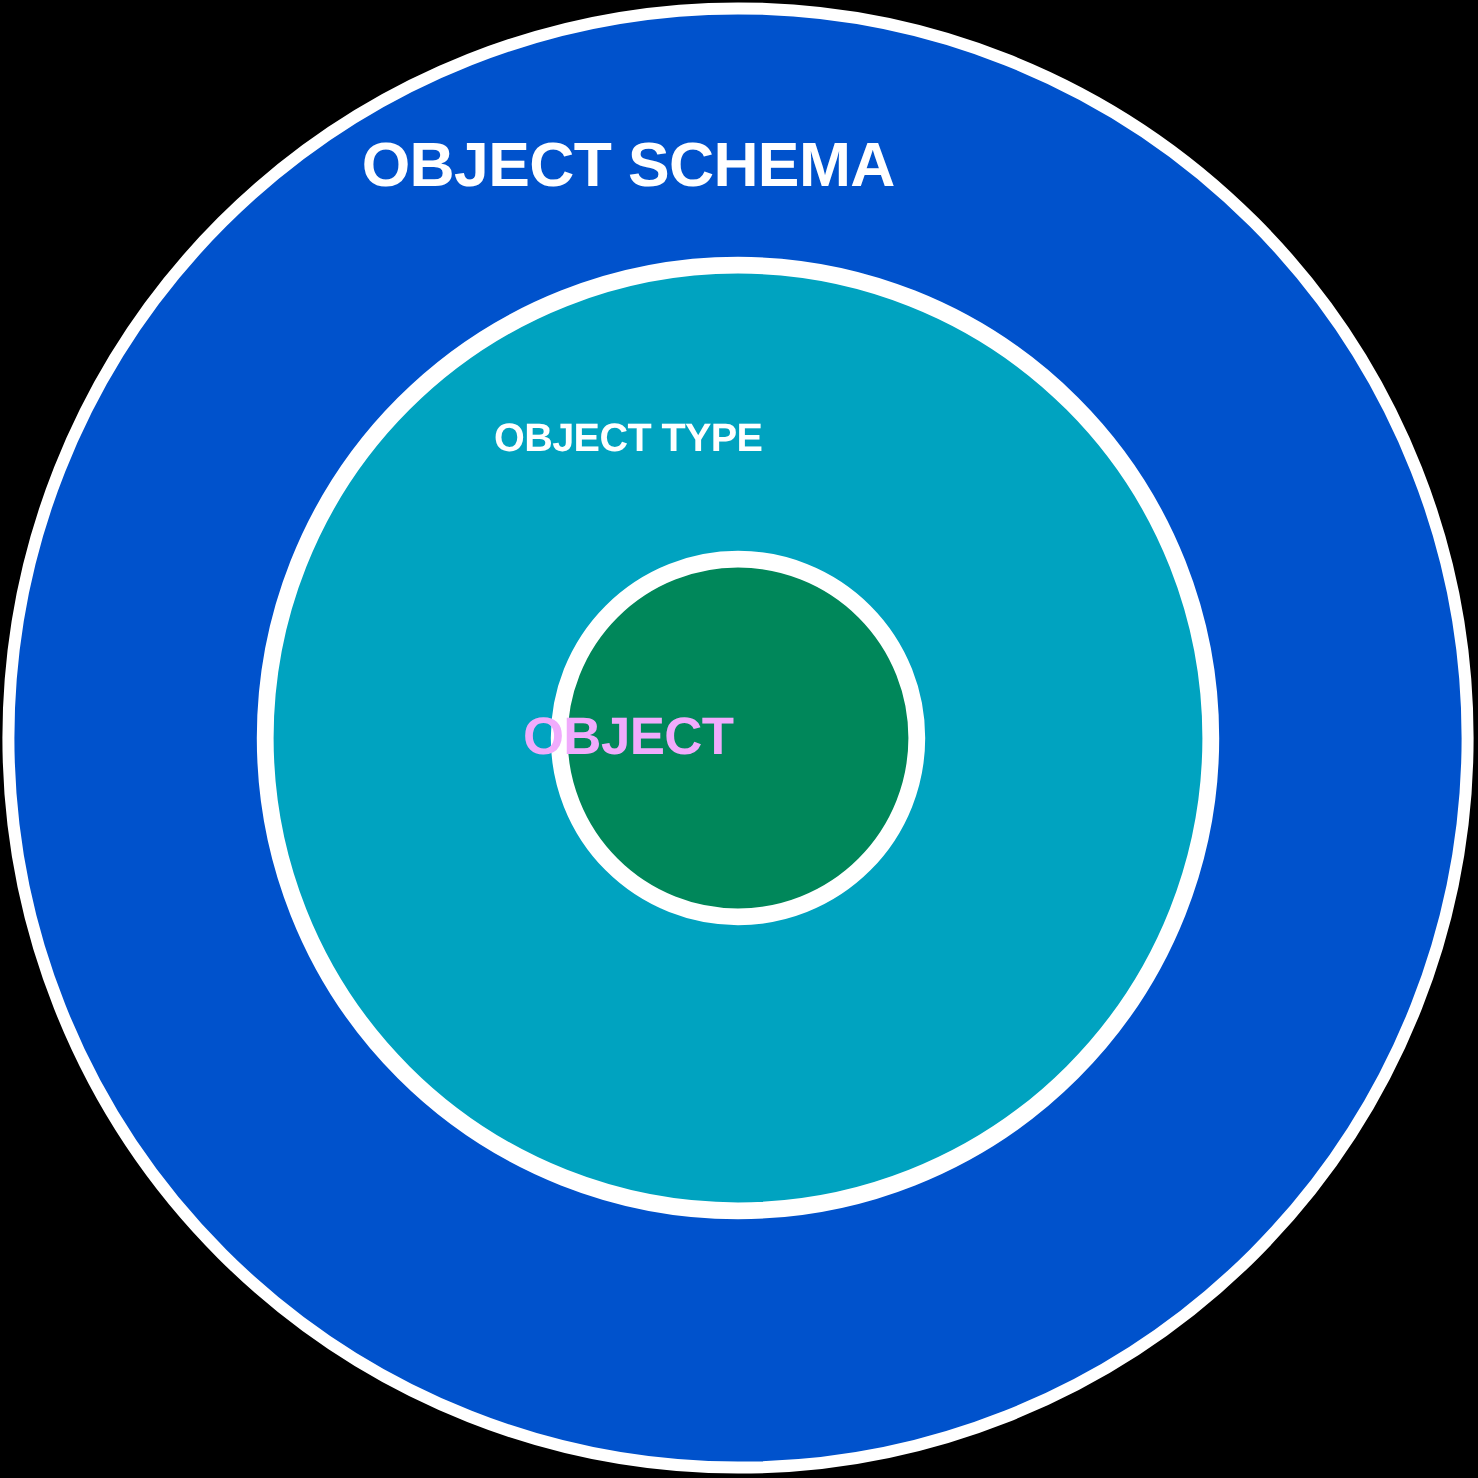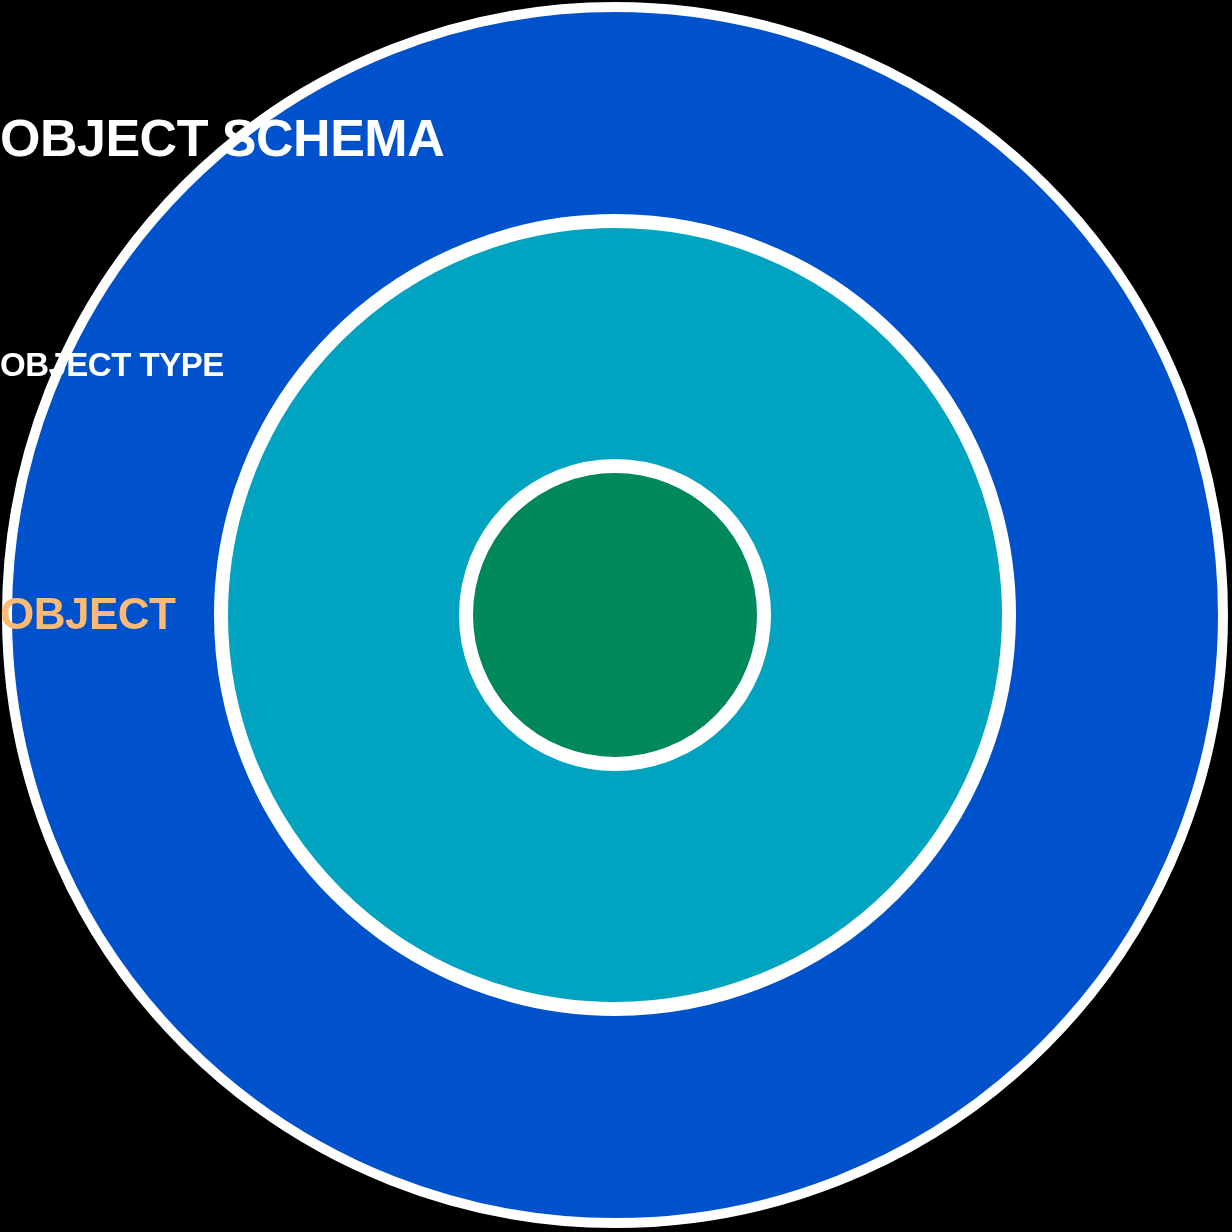--- a/index.html
+++ b/index.html
@@ -58,20 +58,21 @@
     height: 314px;
     background: #00875A;
     border: 14px solid #FFFFFF;
   }
 
   
   .ring-label {
     position: absolute;
     width: 1047px;
     left: 0;
+    text-align: center;
     color: #FFFFFF;
     font-weight: bold;
     letter-spacing: -0.5px;
     line-height: 1;
     white-space: nowrap;
     user-select: none;
   }
 
   #label-object-schema {
     top: 112px;
@@ -101,15 +102,15 @@
       </div>
 
     </div>
 
   </div>
 
   <div class="ring-label" id="label-object-schema" style="color: rgb(255, 255, 255);">OBJECT SCHEMA</div>
 
   <div class="ring-label" id="label-object-type" style="color: rgb(255, 255, 255);">OBJECT TYPE</div>
 
-  <div class="ring-label" id="label-object" style="color: #fdba74;">OBJECT</div>
+  <div class="ring-label" id="label-object" style="color: #f0abfc;">OBJECT</div>
 
 </div>
 
 </body></html>

